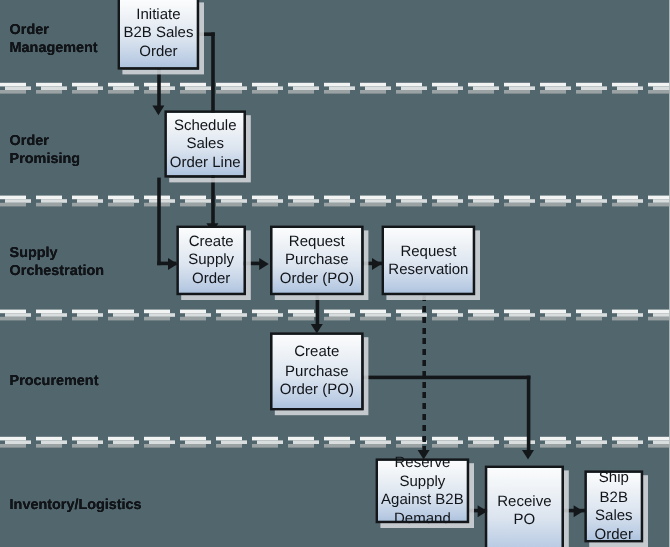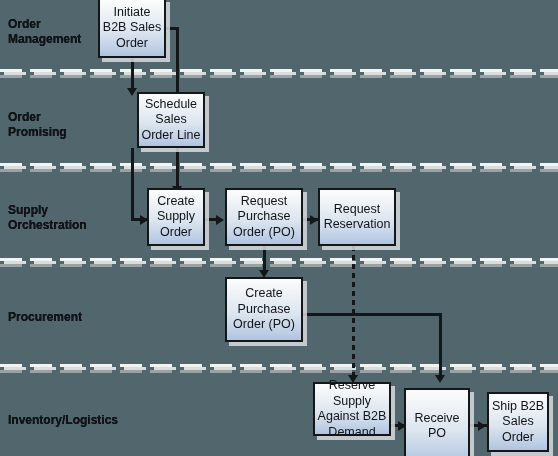--- a/index.html
+++ b/index.html
@@ -185,17 +185,17 @@
 Order (PO)</div>
 
   <div class="node" style="left:313px; top:382px; width:78px; height:54px;">Reserve
 Supply
 Against B2B
 Demand</div>
 
   <div class="node" style="left:404px; top:388px; width:66px; height:76px;">Receive
 PO</div>
 
-  <div class="node" style="left:487px; top:392px; width:62px; height:60px;">Ship B2B
+  <div class="node" style="left:487px; top:392px; width:49px; height:60px;">Ship B2B
 Sales
 Order</div>
 
 </div>
 
 </body></html>

